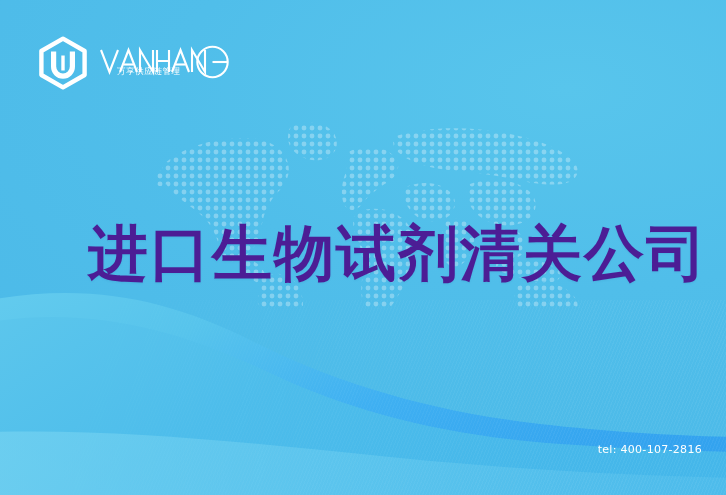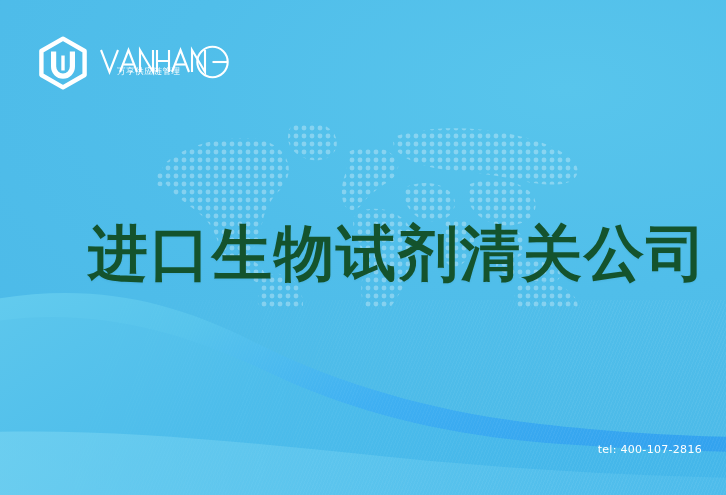--- a/index.html
+++ b/index.html
@@ -90,21 +90,21 @@
 
   
   .headline {
     position: absolute;
     left: 88px;
     top: 218px;
     width: 570px;
     height: 72px;
     display: flex;
     align-items: center;
-    color: #14532d;
+    color: #4c1d95;
     font-size: 60px;
     line-height: 70px;
     font-weight: 700;
     letter-spacing: 2px;
     white-space: nowrap;
     font-family: Liberation Serif, serif;
     text-shadow: 0 1px 2px rgba(20,90,140,0.10);
   }
 
   

